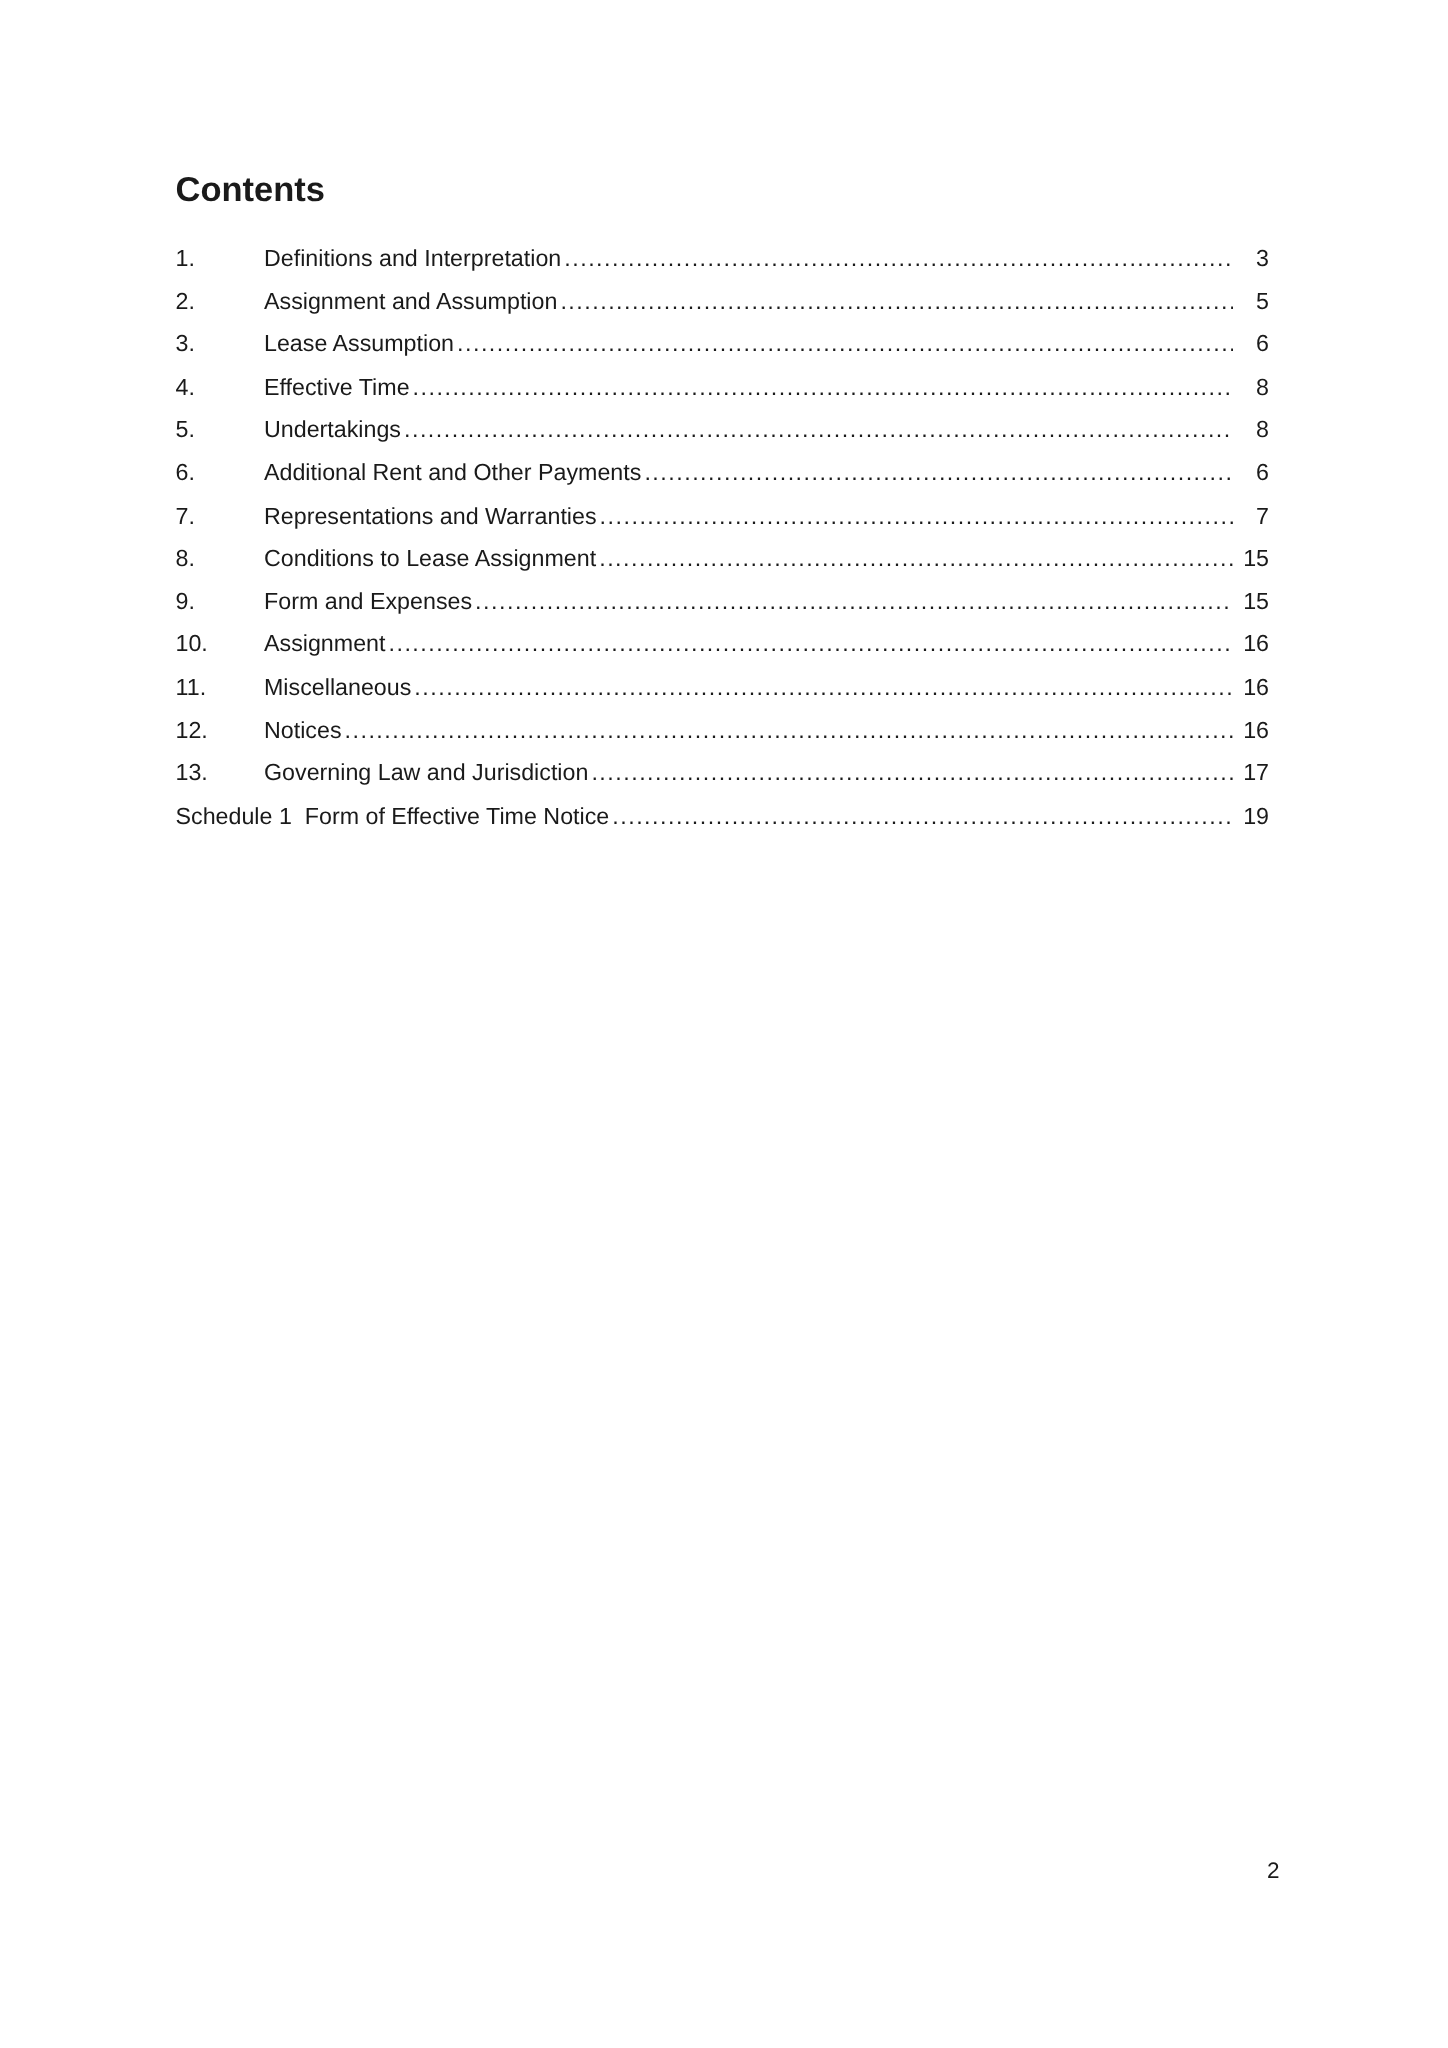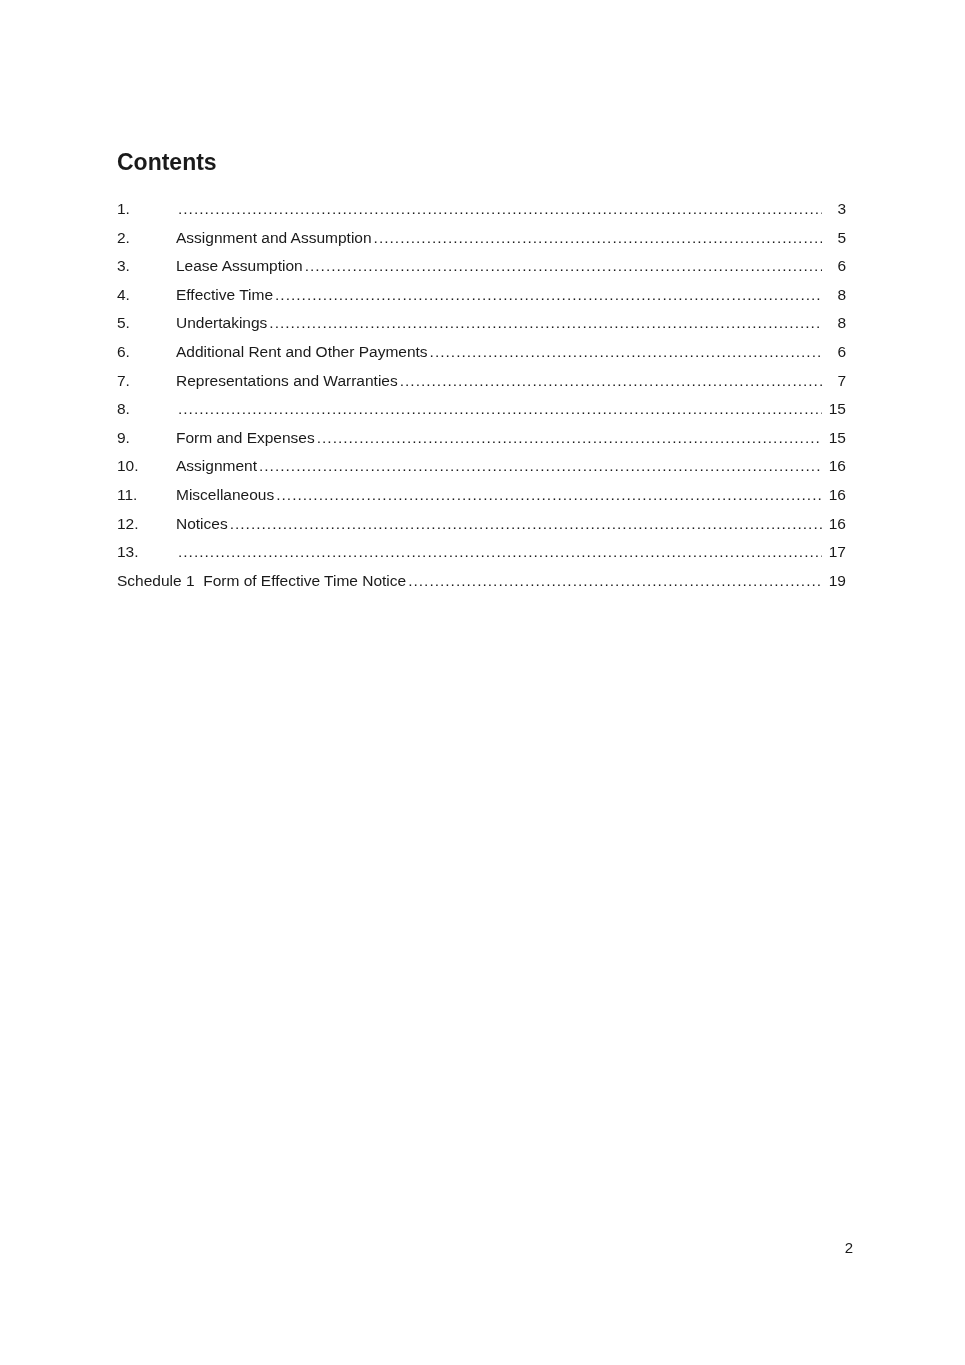--- a/index.html
+++ b/index.html
@@ -14,21 +14,20 @@
     background: #ffffff;
     color: #1a1a1a;
     font-family: "Liberation Sans", "DejaVu Sans", sans-serif;
     overflow: hidden;
   }
   .content {
     position: absolute;
     left: 117px;
     top: 112px;
     width: 729px;
-    margin-top: 36px;
   }
   .doc-heading {
     font-size: 23px;
     font-weight: bold;
     line-height: 28px;
     margin: 0 0 19px 0;
     color: #1a1a1a;
   }
   .toc-row {
     display: flex;
@@ -74,33 +73,33 @@
   }
 </style>
 </head>
 <body>
 
 <div class="page">
   <div class="content">
     <h1 class="doc-heading">Contents</h1>
 
     <div id="toc-list">
-        <div class="toc-row"><span class="toc-num">1.</span><span class="toc-dots"></span><span class="toc-page">3</span></div>
+        <div class="toc-row"><span class="toc-num">1.</span><span class="toc-title">Definitions and Interpretation</span><span class="toc-dots"></span><span class="toc-page">3</span></div>
         <div class="toc-row"><span class="toc-num">2.</span><span class="toc-title">Assignment and Assumption</span><span class="toc-dots"></span><span class="toc-page">5</span></div>
         <div class="toc-row"><span class="toc-num">3.</span><span class="toc-title">Lease Assumption</span><span class="toc-dots"></span><span class="toc-page">6</span></div>
         <div class="toc-row"><span class="toc-num">4.</span><span class="toc-title">Effective Time</span><span class="toc-dots"></span><span class="toc-page">8</span></div>
         <div class="toc-row"><span class="toc-num">5.</span><span class="toc-title">Undertakings</span><span class="toc-dots"></span><span class="toc-page">8</span></div>
         <div class="toc-row"><span class="toc-num">6.</span><span class="toc-title">Additional Rent and Other Payments</span><span class="toc-dots"></span><span class="toc-page">6</span></div>
         <div class="toc-row"><span class="toc-num">7.</span><span class="toc-title">Representations and Warranties</span><span class="toc-dots"></span><span class="toc-page">7</span></div>
-        <div class="toc-row"><span class="toc-num">8.</span><span class="toc-dots"></span><span class="toc-page">15</span></div>
+        <div class="toc-row"><span class="toc-num">8.</span><span class="toc-title">Conditions to Lease Assignment</span><span class="toc-dots"></span><span class="toc-page">15</span></div>
         <div class="toc-row"><span class="toc-num">9.</span><span class="toc-title">Form and Expenses</span><span class="toc-dots"></span><span class="toc-page">15</span></div>
         <div class="toc-row"><span class="toc-num">10.</span><span class="toc-title">Assignment</span><span class="toc-dots"></span><span class="toc-page">16</span></div>
         <div class="toc-row"><span class="toc-num">11.</span><span class="toc-title">Miscellaneous</span><span class="toc-dots"></span><span class="toc-page">16</span></div>
         <div class="toc-row"><span class="toc-num">12.</span><span class="toc-title">Notices</span><span class="toc-dots"></span><span class="toc-page">16</span></div>
-        <div class="toc-row"><span class="toc-num">13.</span><span class="toc-dots"></span><span class="toc-page">17</span></div>
+        <div class="toc-row"><span class="toc-num">13.</span><span class="toc-title">Governing Law and Jurisdiction</span><span class="toc-dots"></span><span class="toc-page">17</span></div>
       </div>
 
     <div class="toc-row schedule-row">
       <span class="toc-label">Schedule 1  Form of Effective Time Notice</span>
       <span class="toc-dots"></span>
       <span class="toc-page">19</span>
     </div>
   </div>
 
   <div class="footer-page-number">2</div>

